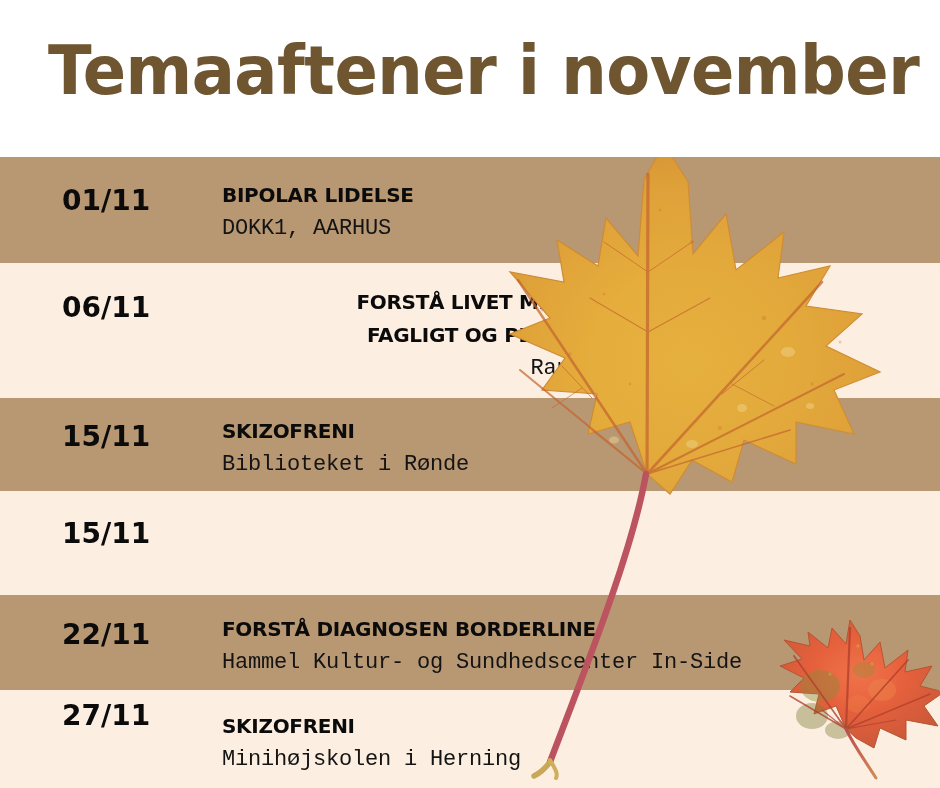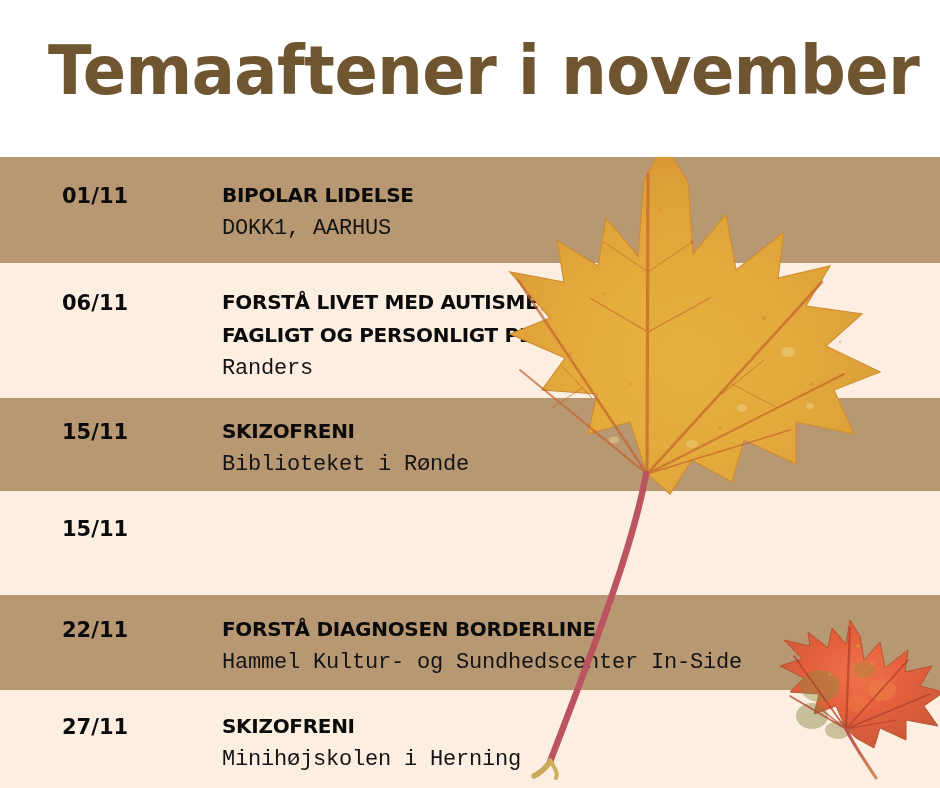--- a/index.html
+++ b/index.html
@@ -60,21 +60,21 @@
     box-sizing: border-box;
   }
   .row.tan   { background: #b89873; }
   .row.cream { background: #fcefe2; }
 
   .row-date {
     position: absolute;
     left: 62px;
     font-family: "DejaVu Sans", sans-serif;
     font-weight: 700;
-    font-size: 21px;
+    font-size: 28px;
     color: #0b0b0b;
     letter-spacing: 0px;
     white-space: nowrap;
   }
   .row-body {
     position: absolute;
     left: 222px;
     right: 10px;
   }
   .row-title {
@@ -129,21 +129,21 @@
   <div class="rows">
 
     <div class="row tan" style="top:0px; height:106px;">
       <div class="row-date" style="top:27px;">01/11</div>
       <div class="row-body" style="top:22px;">
         <div class="row-title">BIPOLAR LIDELSE</div>
         <div class="row-venue">DOKK1, AARHUS</div>
       </div>
     </div>
 
-    <div class="row cream" style="top:106px; height:135px;">
+    <div class="row cream" style="top:106px; height:135px;text-align:center;">
       <div class="row-date" style="top:28px;">06/11</div>
       <div class="row-body" style="top:23px;">
         <div class="row-title">FORSTÅ LIVET MED AUTISME UD FRA ET</div>
         <div class="row-title">FAGLIGT OG PERSONLIGT PERSPEKTIV</div>
         <div class="row-venue">Randers</div>
       </div>
     </div>
 
     <div class="row tan" style="top:241px; height:93px;">
       <div class="row-date" style="top:22px;">15/11</div>
@@ -159,21 +159,21 @@
 
     <div class="row tan" style="top:438px; height:95px;">
       <div class="row-date" style="top:23px;">22/11</div>
       <div class="row-body" style="top:18px;">
         <div class="row-title">FORSTÅ DIAGNOSEN BORDERLINE</div>
         <div class="row-venue">Hammel Kultur- og Sundhedscenter In-Side</div>
       </div>
     </div>
 
     <div class="row cream" style="top:533px; height:98px;">
-      <div class="row-date" style="top:25px;">27/11</div>
+      <div class="row-date" style="top:9px;">27/11</div>
       <div class="row-body" style="top:20px;">
         <div class="row-title">SKIZOFRENI</div>
         <div class="row-venue">Minihøjskolen i Herning</div>
       </div>
     </div>
   </div>
 
   <svg class="leaf-big" viewBox="0 0 530 660" xmlns="http://www.w3.org/2000/svg">
     <defs>
       <radialGradient id="gold" cx="48%" cy="62%" r="68%">

